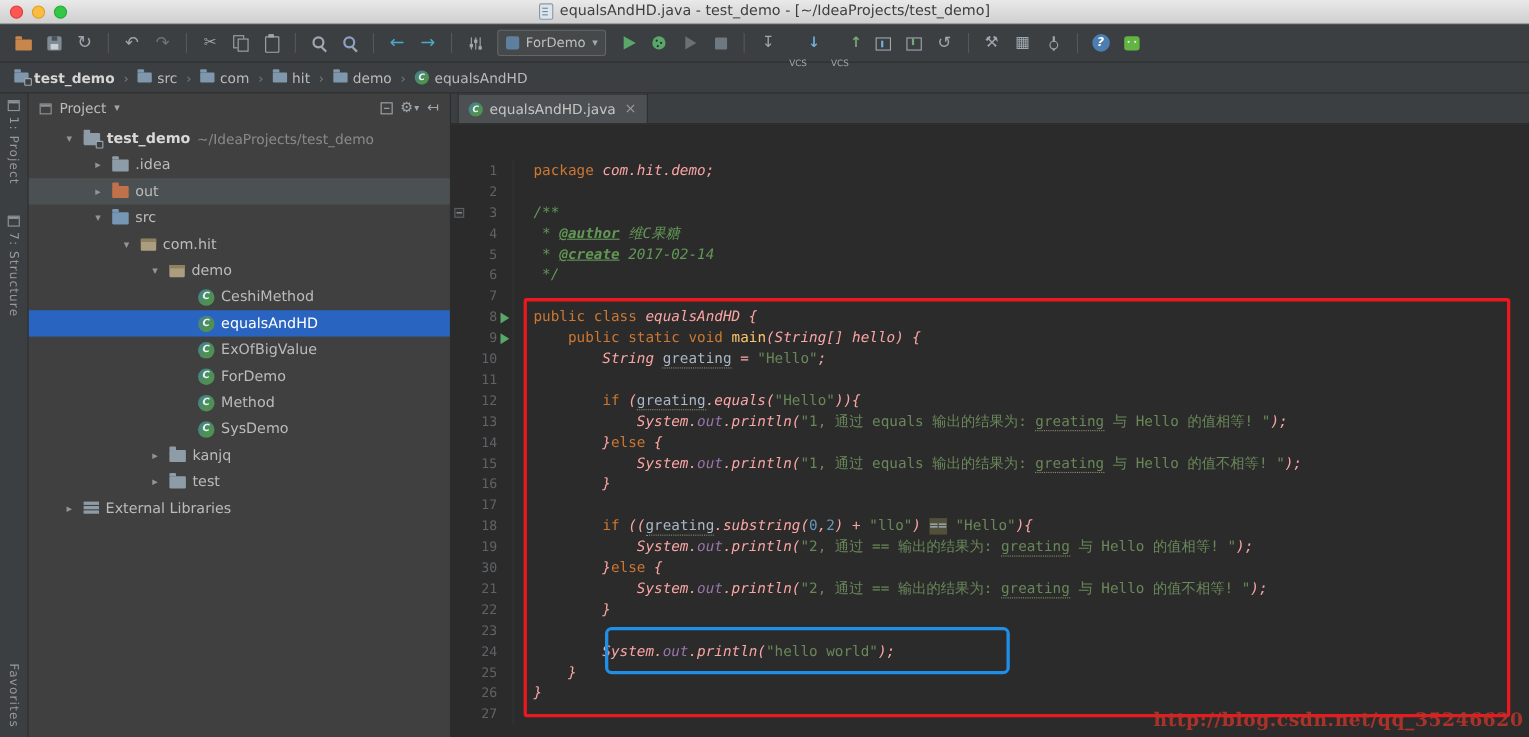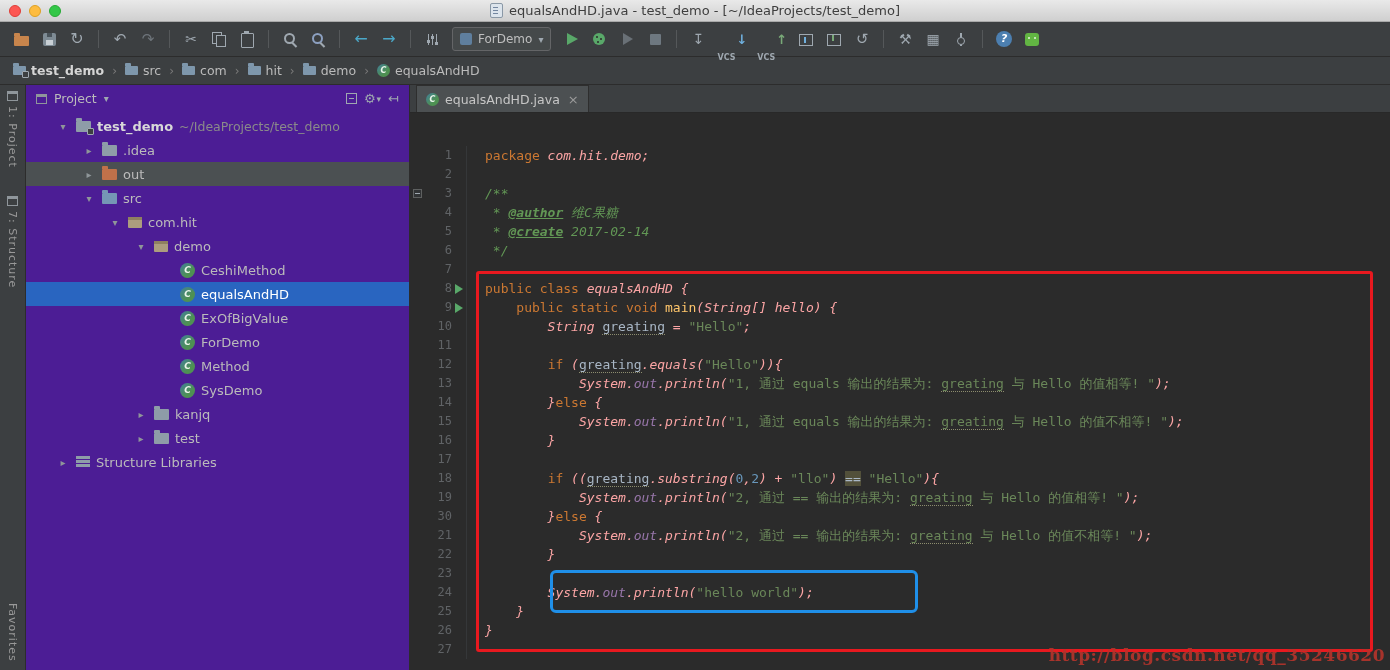--- a/index.html
+++ b/index.html
@@ -21,21 +21,21 @@
   
   .toolbar{height:35px;background:#3C3F41;border-bottom:1px solid #2C2C2C;box-sizing:border-box;
     display:flex;align-items:center;padding:0 8px;gap:2px;}
   .tbtn{width:26px;height:26px;display:flex;align-items:center;justify-content:center;border-radius:3px;flex:none;}
   .tbtn .g{line-height:1;font-size:15px;}
   .tsep{width:1px;height:18px;background:#55585A;margin:0 6px;flex:none;}
   .combo{height:22px;background:#45494A;border:1px solid #646567;border-radius:3px;display:flex;align-items:center;
     gap:6px;padding:0 7px;margin:0 5px;color:#BFBFBF;font-size:12px;flex:none;}
   .cchev{color:#9FA8B0;font-size:10px;}
   .vcsbtn{display:flex;align-items:center;gap:1px;padding:0 4px;height:26px;flex:none;}
-  .vcst{font-size:8px;font-weight:bold;color:#9FA8B0;letter-spacing:0;margin-top:37px;}
+  .vcst{font-size:8px;font-weight:normal;color:#9FA8B0;letter-spacing:0;margin-top:37px;}
   .vcsa{font-size:13px;font-weight:bold;}
 
   
   .mi{display:block;position:relative;flex:none;}
   .mi-folder{width:15px;height:10px;background:#C8854C;border-radius:1px;margin-top:3px;}
   .mi-folder::before{content:"";position:absolute;top:-3px;left:0;width:6px;height:3px;background:#C8854C;border-radius:1px 1px 0 0;}
   .mi-floppy{width:13px;height:13px;background:#7E8B94;border-radius:2px;}
   .mi-floppy::before{content:"";position:absolute;left:3px;top:7px;width:7px;height:5px;background:#C9D0D5;}
   .mi-floppy::after{content:"";position:absolute;left:4px;top:0;width:5px;height:4px;background:#49535A;}
   .mi-copy{width:14px;height:14px;}
@@ -98,21 +98,21 @@
   .main{display:flex;height:585px;}
 
   .stripe{width:26px;background:#3C3F41;border-right:1px solid #2C2C2C;box-sizing:border-box;
     display:flex;flex-direction:column;align-items:center;padding:6px 0 8px 0;}
   .sbtn{display:flex;flex-direction:column;align-items:center;gap:5px;margin-bottom:28px;}
   .vtext{writing-mode:vertical-rl;font-size:11px;color:#999999;letter-spacing:1px;white-space:nowrap;}
   .sspacer{flex:1;}
   .wico{width:11px;height:10px;border:1px solid #8F969B;position:relative;box-sizing:border-box;flex:none;}
   .wico::before{content:"";position:absolute;left:0;top:0;right:0;height:2px;background:#8F969B;}
 
-  .project{width:384px;background:#4c1d95;border-right:1px solid #2C2C2C;box-sizing:border-box;
+  .project{width:384px;background:#404040;border-right:1px solid #2C2C2C;box-sizing:border-box;
     display:flex;flex-direction:column;}
   .phead{height:27px;display:flex;align-items:center;gap:7px;padding:0 10px;color:#BBBBBB;font-size:12.5px;flex:none;}
   .phead .chev{color:#9FA8B0;font-size:10px;}
   .phgrow{flex:1;}
   .hgear{color:#9FA8B0;font-size:13px;display:flex;align-items:center;gap:1px;}
   .hgchev{font-size:9px;}
   .hhide{color:#9FA8B0;font-size:13px;}
   .ptree{flex:1;overflow:hidden;padding-top:2px;}
   .trow{height:24px;display:flex;align-items:center;gap:6px;font-size:13px;color:#BBBBBB;
     box-sizing:border-box;white-space:nowrap;}
@@ -412,21 +412,21 @@
             <span class="tlabel">kanjq</span>
           </div>
           <div class="trow" style="padding-left: 108px;">
             <span class="arrow">▸</span>
             <i class="fshape"></i>
             <span class="tlabel">test</span>
           </div>
           <div class="trow" style="padding-left: 30px;">
             <span class="arrow">▸</span>
             <i class="libshape"></i>
-            <span class="tlabel">Structure Libraries</span>
+            <span class="tlabel">External Libraries</span>
           </div>
         </div>
     </div>
 
     <div class="editor">
       <div class="tabbar">
         <div class="tab">
           <i class="cshape sm">C</i>
           <span>equalsAndHD.java</span>
           <span class="tabx">×</span>

